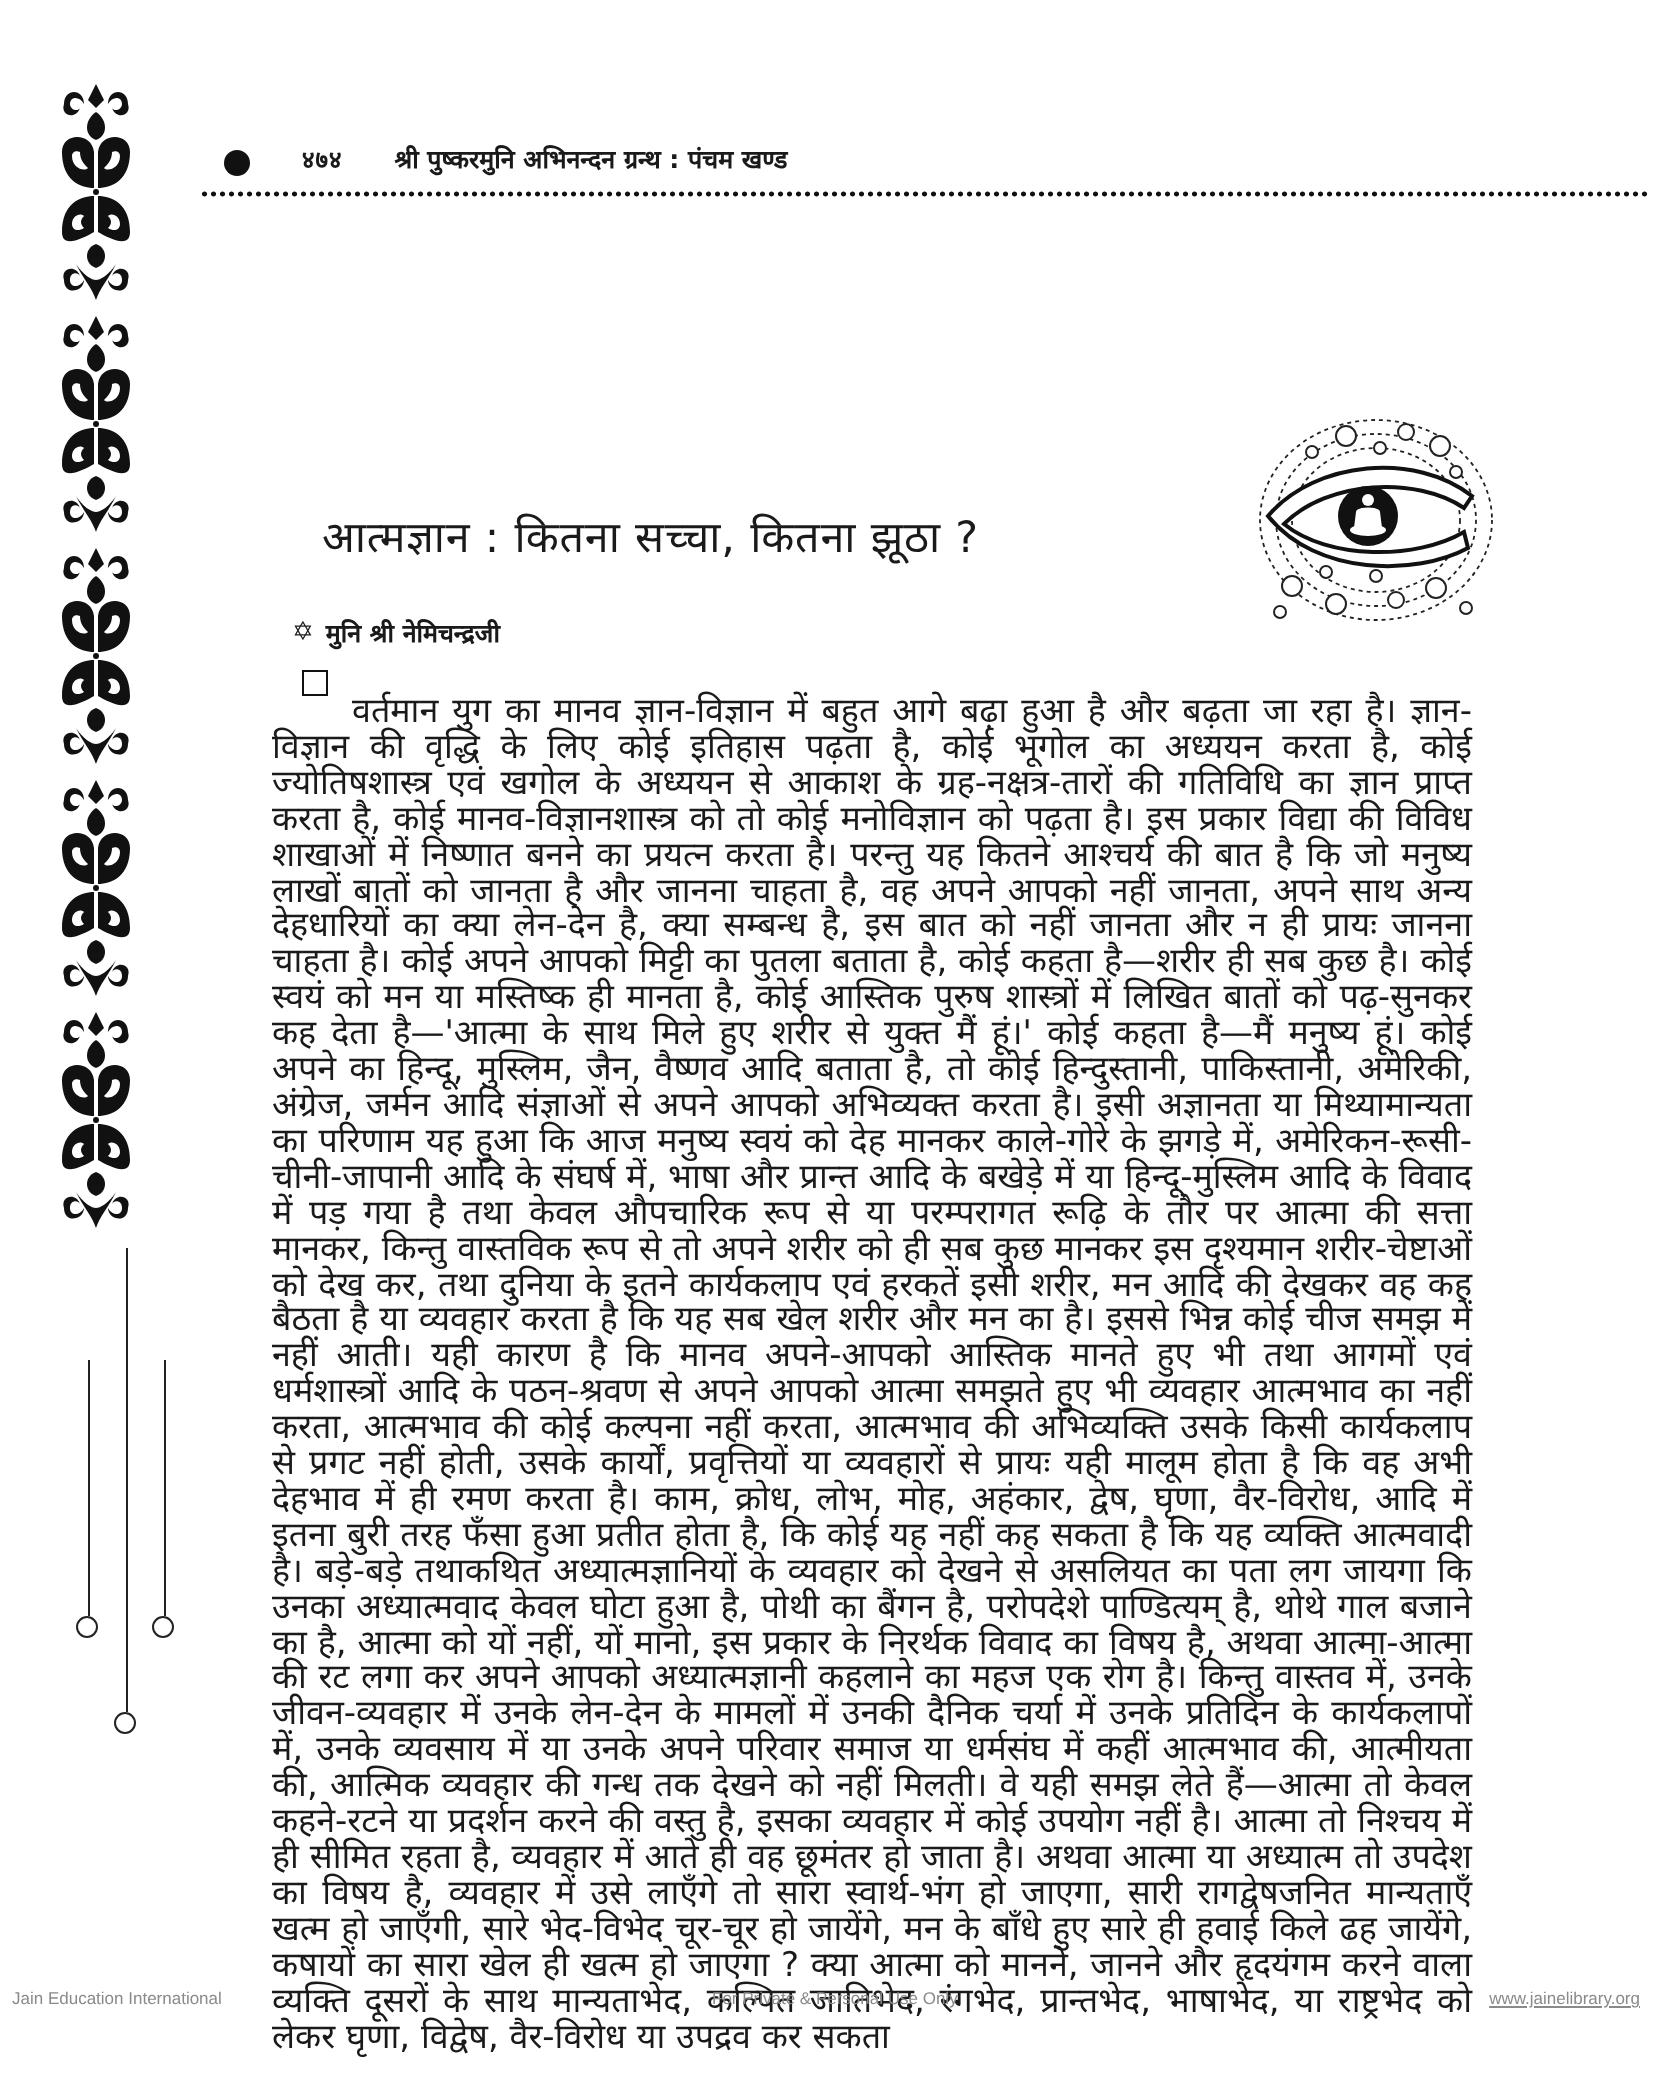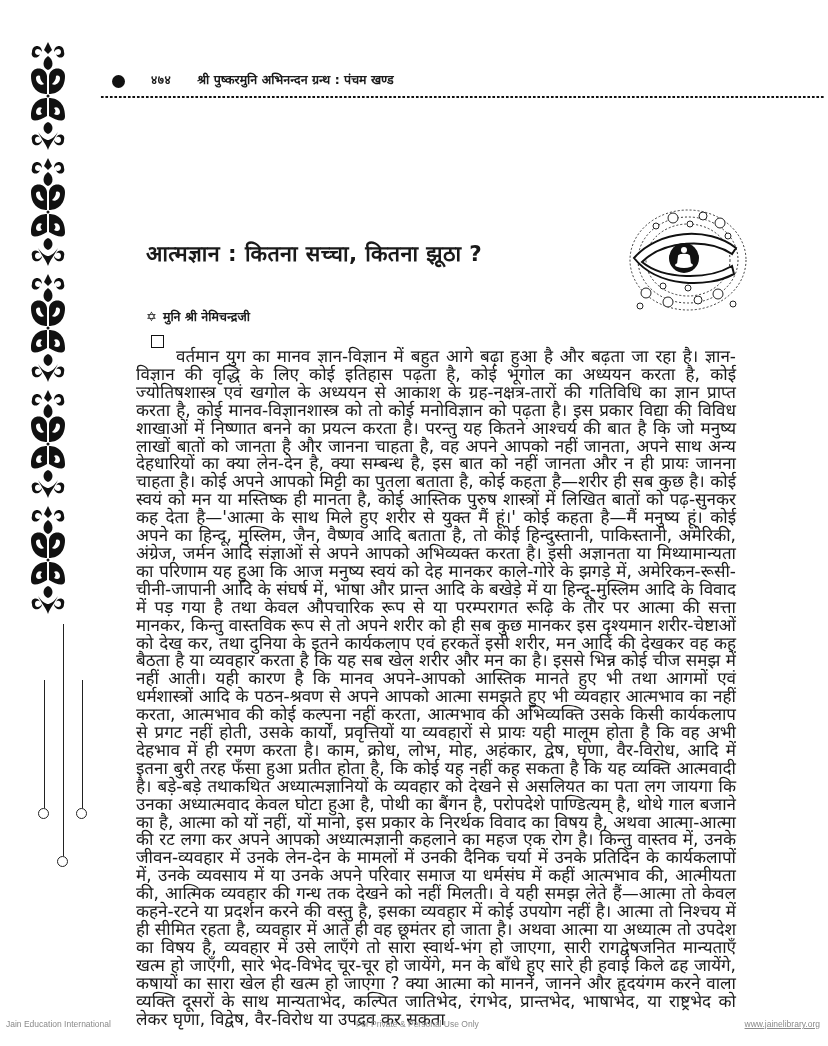--- a/index.html
+++ b/index.html
@@ -14,31 +14,31 @@
   .ring { position: absolute; width: 9px; height: 9px; border: 1.6px solid #222; border-radius: 50%; background: #fff; }
 
   .header { position: absolute; left: 112px; top: 68px; height: 20px; display: flex; align-items: flex-end; }
   .bullet { width: 13px; height: 13px; border-radius: 50%; background: #111; }
   .page-no { margin-left: 26px; font-size: 12px; font-weight: bold; letter-spacing: 0.5px; }
   .book-title { margin-left: 26px; font-size: 12.5px; font-weight: bold; margin-top: 34px; }
   .rule { position: absolute; left: 100px; top: 95px; width: 725px; height: 4px;
     background-image: radial-gradient(circle, #111 1.1px, transparent 1.4px);
     background-size: 4.5px 4px; background-repeat: repeat-x; }
 
-  .title { position: absolute; left: 146px; top: 238px; font-size: 21.5px; font-weight: bold; letter-spacing: 0.4px; margin: 0; }
+  .title { position: absolute; left: 146px; top: 238px; font-size: 21.5px; font-weight: normal; letter-spacing: 0.4px; margin: 15px; }
   .eye-art { position: absolute; left: 628px; top: 208px; width: 120px; height: 104px; }
   .author { position: absolute; left: 146px; top: 308px; font-size: 12.5px; font-weight: bold; display: flex; align-items: center; gap: 6px; }
   .star { font-size: 13px; }
   .square { position: absolute; left: 151px; top: 335px; width: 11px; height: 11px; border: 1.5px solid #111; }
 
   .body-text { position: absolute; left: 136px; top: 348px; width: 600px;
     font-size: 17px; line-height: 17.9px; text-align: justify; margin: 0; }
   .body-text p { margin: 0; text-indent: 40px; }
 
-  .footer { position: absolute; top: 1019px; font-size: 8.5px; color: #8a8a8a; font-family: "Liberation Sans", sans-serif; }
+  .footer { position: absolute; top: 994px; font-size: 8.5px; color: #8a8a8a; font-family: "Liberation Sans", sans-serif; }
   .footer.left { left: 6px; }
   .footer.center { left: 356px; }
   .footer.right { right: 8px; text-decoration: underline; }
 </style>
 </head>
 <body>
 
 <div class="page-border">
   <svg class="ornament" style="top:0" viewBox="0 0 40 112">
     <g fill="#111">

